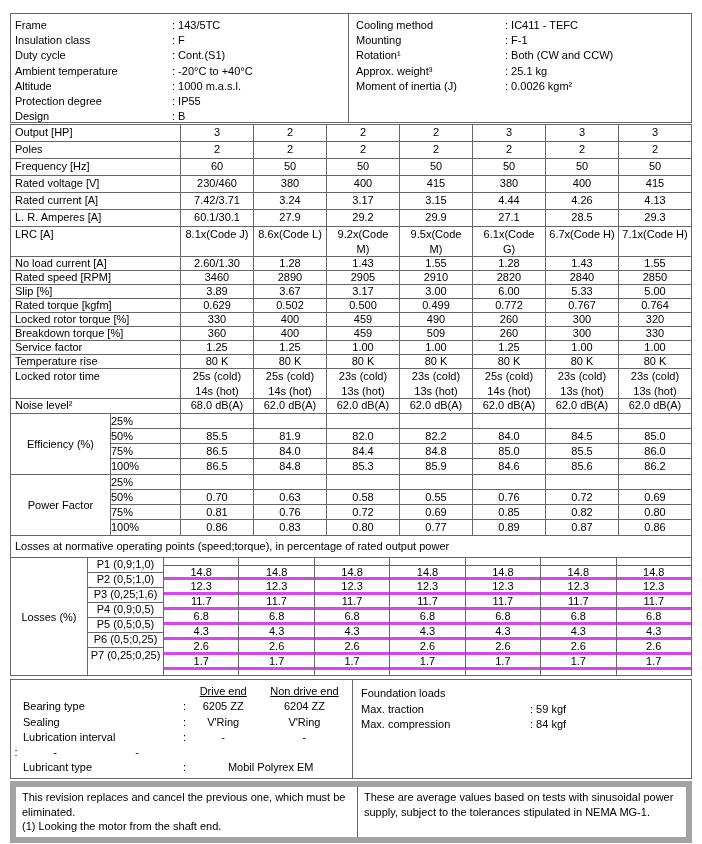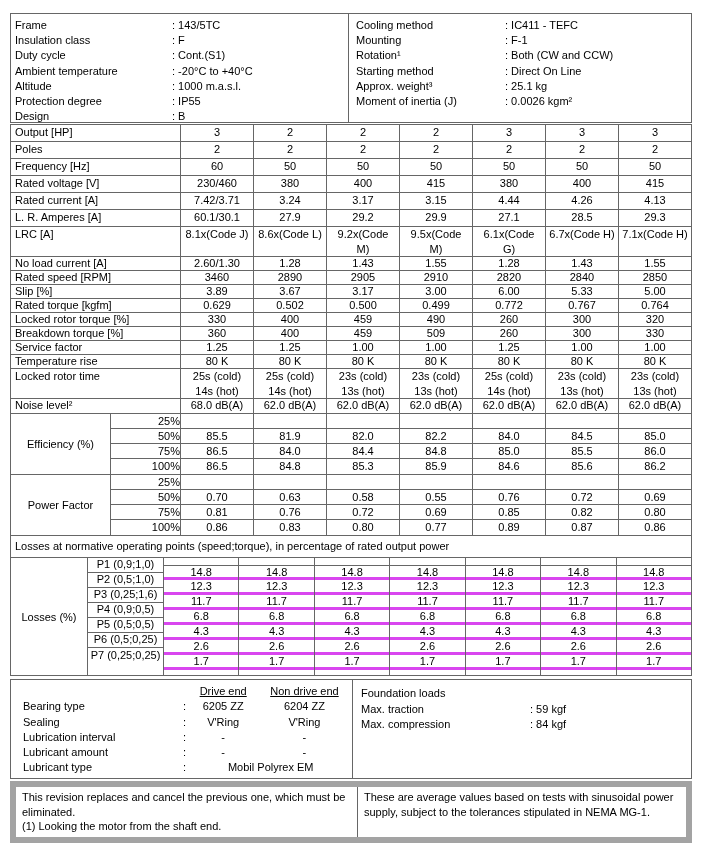--- a/index.html
+++ b/index.html
@@ -30,21 +30,21 @@
   .spec-row .cell{box-sizing:border-box;width:73px;border-right:1px solid #666;text-align:center;line-height:15px;white-space:pre-line;overflow:hidden;}
   .spec-row.mid .cell{line-height:13px;}
   .spec-row .cell:last-child{width:72px;border-right:none;}
   .spec-row.tall .row-label,.spec-row.tall .cell{line-height:14.5px;}
   
   .split-block{display:flex;box-sizing:border-box;border:1px solid #666;margin-top:-1px;}
   .split-label{box-sizing:border-box;width:100px;border-right:1px solid #666;display:flex;align-items:center;justify-content:center;text-align:center;}
   .split-rows{flex:1;}
   .split-row{display:flex;box-sizing:border-box;height:15px;border-bottom:1px solid #666;}
   .split-row:last-child{border-bottom:none;}
-  .split-row .sub-label{box-sizing:border-box;width:70px;border-right:1px solid #666;text-align:right;line-height:14px;}
+  .split-row .sub-label{box-sizing:border-box;width:70px;border-right:1px solid #666;text-align:left;line-height:14px;}
   .split-row .cell{box-sizing:border-box;width:73px;border-right:1px solid #666;text-align:center;line-height:14px;}
   .split-row .cell:last-child{width:72px;border-right:none;}
   
   .losses-header{box-sizing:border-box;border:1px solid #666;margin-top:-1px;height:23px;line-height:21px;padding-left:4px;}
   .losses-block{display:flex;box-sizing:border-box;border:1px solid #666;margin-top:-1px;height:119px;}
   .losses-label{box-sizing:border-box;width:77px;border-right:1px solid #666;display:flex;align-items:center;justify-content:center;}
   .losses-sublabels{box-sizing:border-box;width:76px;border-right:1px solid #666;}
   .losses-sublabel{box-sizing:border-box;height:15px;border-bottom:1px solid #666;text-align:center;line-height:13.5px;}
   .losses-sublabel.p7{height:28px;border-bottom:none;line-height:13px;padding-top:1px;}
   .losses-data{flex:1;display:flex;}
@@ -116,24 +116,20 @@
         </div>
         <div class="info-row">
           <span class="info-lbl">Mounting</span>
           <span class="info-val">: F-1</span>
         </div>
         <div class="info-row">
           <span class="info-lbl">Rotation¹</span>
           <span class="info-val">: Both (CW and CCW)</span>
         </div>
         <div class="info-row">
-          <span class="info-lbl">Starting method</span>
-          <span class="info-val">: Direct On Line</span>
-        </div>
-        <div class="info-row">
           <span class="info-lbl">Approx. weight³</span>
           <span class="info-val">: 25.1 kg</span>
         </div>
         <div class="info-row">
           <span class="info-lbl">Moment of inertia (J)</span>
           <span class="info-val">: 0.0026 kgm²</span>
         </div>
       </div>
   </div>
 
@@ -512,21 +508,20 @@
           <span class="b-drive">V'Ring</span>
           <span class="b-non">V'Ring</span>
         </div>
         <div class="b-row">
           <span class="b-lbl">Lubrication interval</span>
           <span class="b-colon">:</span>
           <span class="b-drive">-</span>
           <span class="b-non">-</span>
         </div>
         <div class="b-row">
-          <span class="b-lbl">Lubricant amount</span>
           <span class="b-colon">:</span>
           <span class="b-drive">-</span>
           <span class="b-non">-</span>
         </div>
         <div class="b-row">
           <span class="b-lbl">Lubricant type</span>
           <span class="b-colon">:</span>
           <span class="b-merge">Mobil Polyrex EM</span>
         </div>
       </div>

